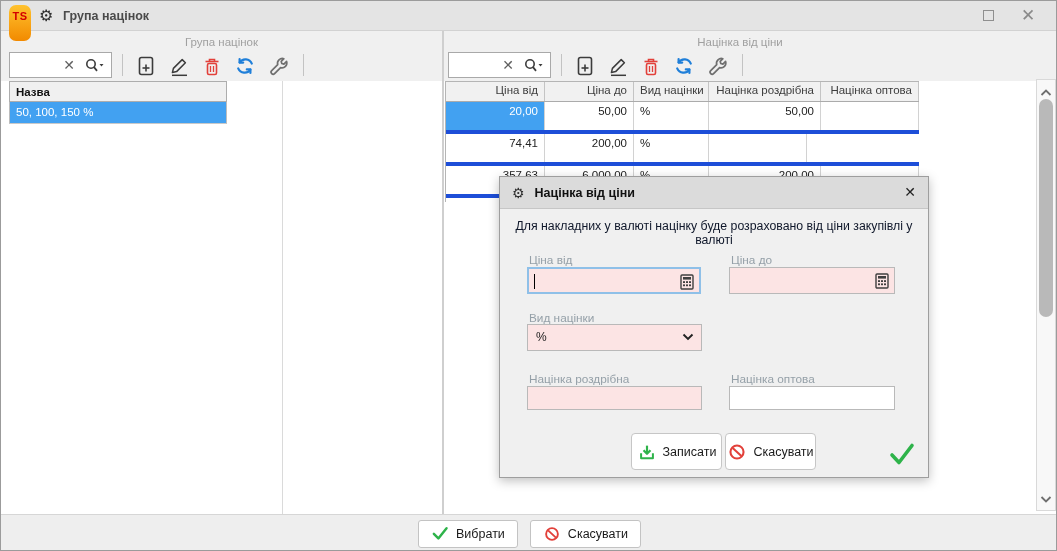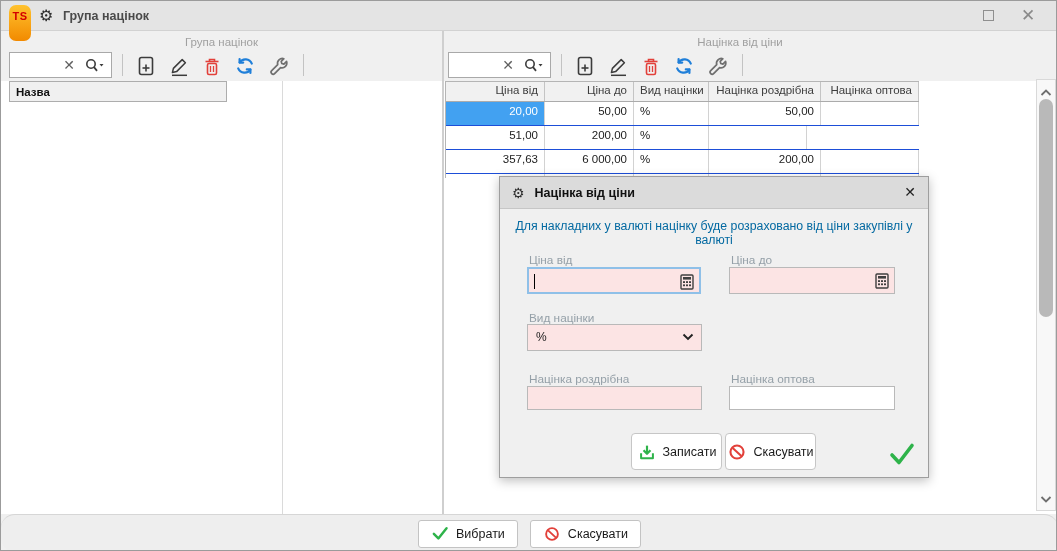--- a/index.html
+++ b/index.html
@@ -47,21 +47,21 @@
   
   .ltable { position:absolute; left:8px; top:80px; width:218px; font-size:11.5px; }
   .ltable .lhead { height:21px; line-height:20px; background:#f0f0f0; font-weight:bold; color:#111;
                    border:1px solid #adadad; padding-left:6px; }
   .ltable .lrow { height:22px; line-height:21px; background:#42a1f1; color:#fff; padding-left:6px;
                   border-left:1px solid #bdbdbd; border-right:1px solid #bdbdbd; border-bottom:1px solid #c9c9c9; }
 
   
   .rtable { position:absolute; left:444px; top:80px; width:474px; font-size:11.5px;
             border-left:1px solid #b5b5b5; }
-  .rrow { display:flex; height:24px; border-bottom:1px solid #1d4ed8; background:#fff; }
+  .rrow { display:flex; height:32px; border-bottom:4px solid #1d4ed8; background:#fff; }
   .rrow.rhead { height:21px; background:#f1f1f1; border-top:1px solid #b5b5b5; border-bottom:1px solid #ababab; color:#3d3d3d; }
   .rrow.stub { height:4px; border-bottom:0; }
   .rcell { height:100%; padding:3px 6px 0 4px; border-right:1px solid #d2d2d2; overflow:hidden; white-space:nowrap; }
   .rhead .rcell { border-right:1px solid #c4c4c4; padding-top:2px; }
   .c0 { width:99px; text-align:right; }
   .c1 { width:89px; text-align:right; }
   .c2 { width:75px; text-align:left; padding-left:6px; }
   .c3 { width:112px; text-align:right; }
   .c4 { width:98px; text-align:right; }
   .sel-cell { background:#42a1f1; color:#fff; }
@@ -69,33 +69,33 @@
   
   .scrollbar { position:absolute; left:1035px; top:78px; width:20px; height:432px;
                background:#f8f8f8; border:1px solid #d9d9d9; }
   .sb-arrow { position:absolute; left:0; width:18px; text-align:center; color:#6f6f6f; }
   .sb-up { top:3px; }
   .sb-down { bottom:3px; }
   .sb-thumb { position:absolute; left:2px; top:19px; width:14px; height:218px; background:#b9b9b9; border-radius:7px; }
 
   
   .footer { position:absolute; left:0; top:513px; width:1057px; height:38px; background:#eeeeee;
-            border-top:1px solid #d6d6d6; display:flex; justify-content:center; align-items:center; gap:12px;border-radius:14px; }
+            border-top:1px solid #d6d6d6; display:flex; justify-content:center; align-items:center; gap:12px; }
   .btn { height:28px; background:#fff; border:1px solid #c3c3c3; border-radius:3px;
          display:flex; align-items:center; gap:7px; padding:0 12px; font-size:12.5px; color:#1a1a1a; }
 
   
   .dialog { position:absolute; left:498px; top:175px; width:430px; height:302px; background:#f0f0f0;
             border:1px solid #9e9e9e; box-shadow:0 3px 10px rgba(0,0,0,.25); z-index:10; }
   .dlg-header { position:absolute; left:0; top:0; width:100%; height:32px; background:#dbdbdb;
                 border-bottom:1px solid #c6c6c6; display:flex; align-items:center; }
   .dlg-gear { margin-left:12px; font-size:14px; color:#2f2f2f; }
   .dlg-title { margin-left:10px; font-size:12.5px; font-weight:bold; color:#111; }
   .dlg-close { position:absolute; right:12px; top:7px; font-size:14px; color:#222; }
-  .dlg-desc { position:absolute; left:4px; right:4px; top:42px; text-align:center; font-size:12.3px; color:#0369a1; }
+  .dlg-desc { position:absolute; left:4px; right:4px; top:42px; text-align:center; font-size:12.3px; color:#0f172a; }
   .fld-label { position:absolute; font-size:11.8px; color:#95a0a8; }
   .inp-wrap { position:absolute; height:27px; background:#fce4e4; border:1px solid #b9b9b9; }
   .inp-wrap.focused { border:2px solid #8fc0e8; }
   .inp-wrap.white { background:#fff; }
   .inp-wrap input { position:absolute; left:4px; top:2px; width:calc(100% - 28px); height:20px;
                     border:0; outline:none; background:transparent; font-size:12px; }
   .inp-wrap.noicon input { width:calc(100% - 8px); }
   .calc-ic { position:absolute; right:4px; top:5px; }
   .caret { position:absolute; left:5px; top:5px; width:1px; height:15px; background:#000; }
   .dd { position:absolute; height:27px; background:#fce4e4; border:1px solid #b9b9b9;
@@ -224,39 +224,40 @@
   </div>
   <div class="tsep" style="left:741px;"></div>
 
   <div class="viewport-left"></div>
   <div class="viewport-right"></div>
   <div class="left-col-line"></div>
   <div class="divider"></div>
 
   <div class="ltable">
     <div class="lhead">Назва</div>
+    <div class="lrow">50, 100, 150 %</div>
   </div>
 
   <div class="rtable">
     <div class="rrow rhead">
       <div class="rcell c0">Ціна від</div>
       <div class="rcell c1">Ціна до</div>
       <div class="rcell c2">Вид націнки</div>
       <div class="rcell c3">Націнка роздрібна</div>
       <div class="rcell c4">Націнка оптова</div>
     </div>
     <div class="rrow">
       <div class="rcell c0 sel-cell">20,00</div>
       <div class="rcell c1">50,00</div>
       <div class="rcell c2">%</div>
       <div class="rcell c3">50,00</div>
       <div class="rcell c4"></div>
     </div>
     <div class="rrow">
-      <div class="rcell c0">51,00</div>
+      <div class="rcell c0">74,41</div>
       <div class="rcell c1">200,00</div>
       <div class="rcell c2">%</div>
       <div class="rcell c4"></div>
     </div>
     <div class="rrow">
       <div class="rcell c0">357,63</div>
       <div class="rcell c1">6 000,00</div>
       <div class="rcell c2">%</div>
       <div class="rcell c3">200,00</div>
       <div class="rcell c4"></div>

